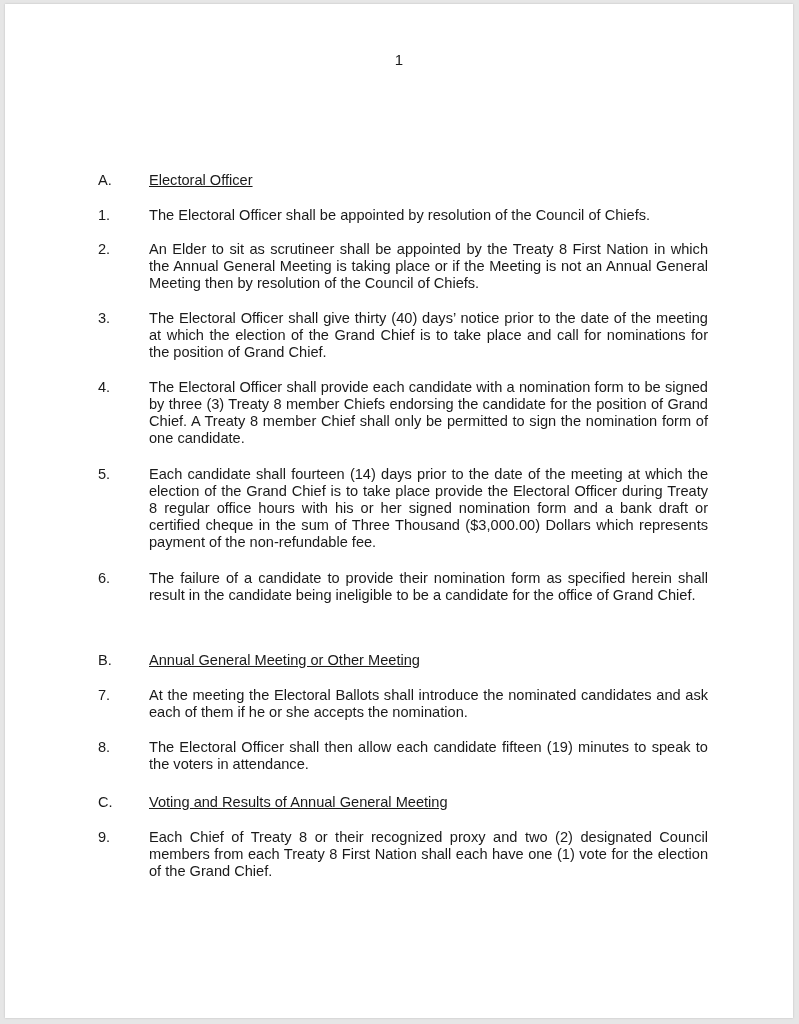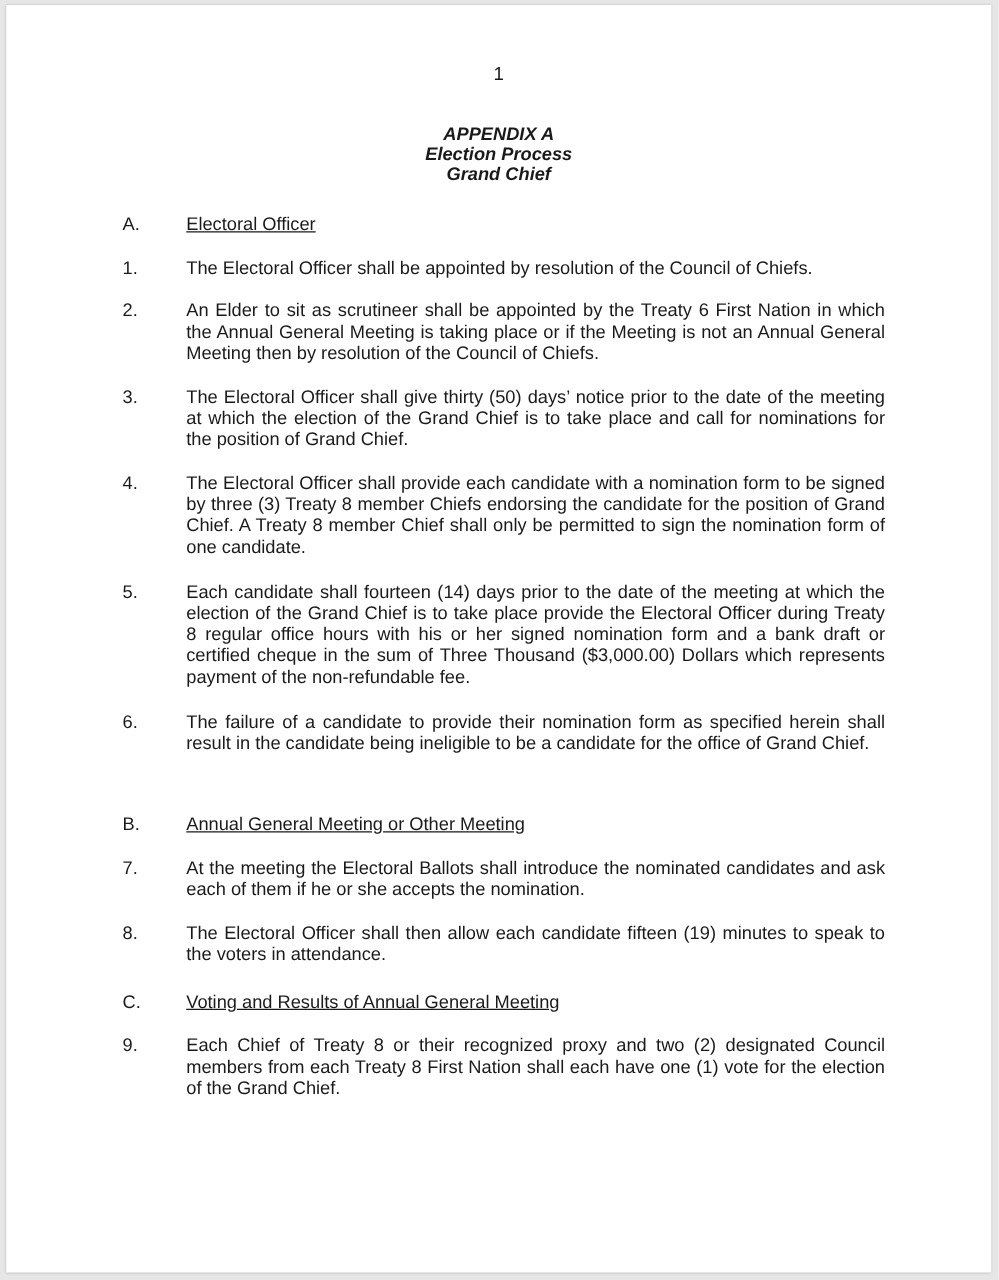--- a/index.html
+++ b/index.html
@@ -71,44 +71,39 @@
       left: 0;
     }
   </style>
 </head>
 <body>
 
 <div class="sheet">
 
   <div class="page-number">1</div>
 
-  <div class="title-block">
-    <span class="title-line">APPENDIX A</span>
-    <span class="title-line">Election Process</span>
-    <span class="title-line">Grand Chief</span>
-  </div>
 
   <div class="item heading" style="top:168px;">
     <span class="marker">A.</span>
     <div class="text">Electoral Officer</div>
   </div>
 
   <div class="item" style="top:203px;">
     <span class="marker">1.</span>
     <div class="text">The Electoral Officer shall be appointed by resolution of the Council of Chiefs.</div>
   </div>
 
   <div class="item" style="top:237px;">
     <span class="marker">2.</span>
-    <div class="text">An Elder to sit as scrutineer shall be appointed by the Treaty 6 First Nation in which the Annual General Meeting is taking place or if the Meeting is not an Annual General Meeting then by resolution of the Council of Chiefs.</div>
+    <div class="text">An Elder to sit as scrutineer shall be appointed by the Treaty 8 First Nation in which the Annual General Meeting is taking place or if the Meeting is not an Annual General Meeting then by resolution of the Council of Chiefs.</div>
   </div>
 
   <div class="item" style="top:306px;">
     <span class="marker">3.</span>
-    <div class="text">The Electoral Officer shall give thirty (50) days’ notice prior to the date of the meeting at which the election of the Grand Chief is to take place and call for nominations for the position of Grand Chief.</div>
+    <div class="text">The Electoral Officer shall give thirty (40) days’ notice prior to the date of the meeting at which the election of the Grand Chief is to take place and call for nominations for the position of Grand Chief.</div>
   </div>
 
   <div class="item" style="top:375px;">
     <span class="marker">4.</span>
     <div class="text">The Electoral Officer shall provide each candidate with a nomination form to be signed by three (3) Treaty 8 member Chiefs endorsing the candidate for the position of Grand Chief. A Treaty 8 member Chief shall only be permitted to sign the nomination form of one candidate.</div>
   </div>
 
   <div class="item" style="top:462px;">
     <span class="marker">5.</span>
     <div class="text">Each candidate shall fourteen (14) days prior to the date of the meeting at which the election of the Grand Chief is to take place provide the Electoral Officer during Treaty 8 regular office hours with his or her signed nomination form and a bank draft or certified cheque in the sum of Three Thousand ($3,000.00) Dollars which represents payment of the non-refundable fee.</div>

